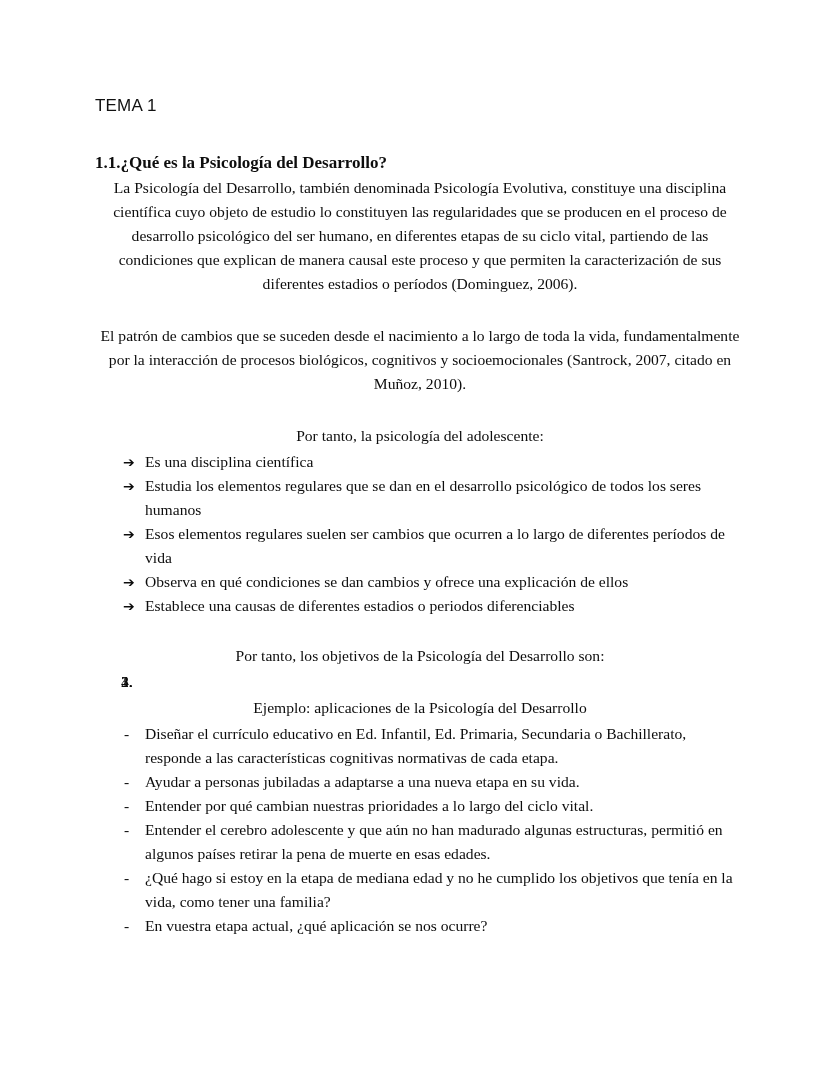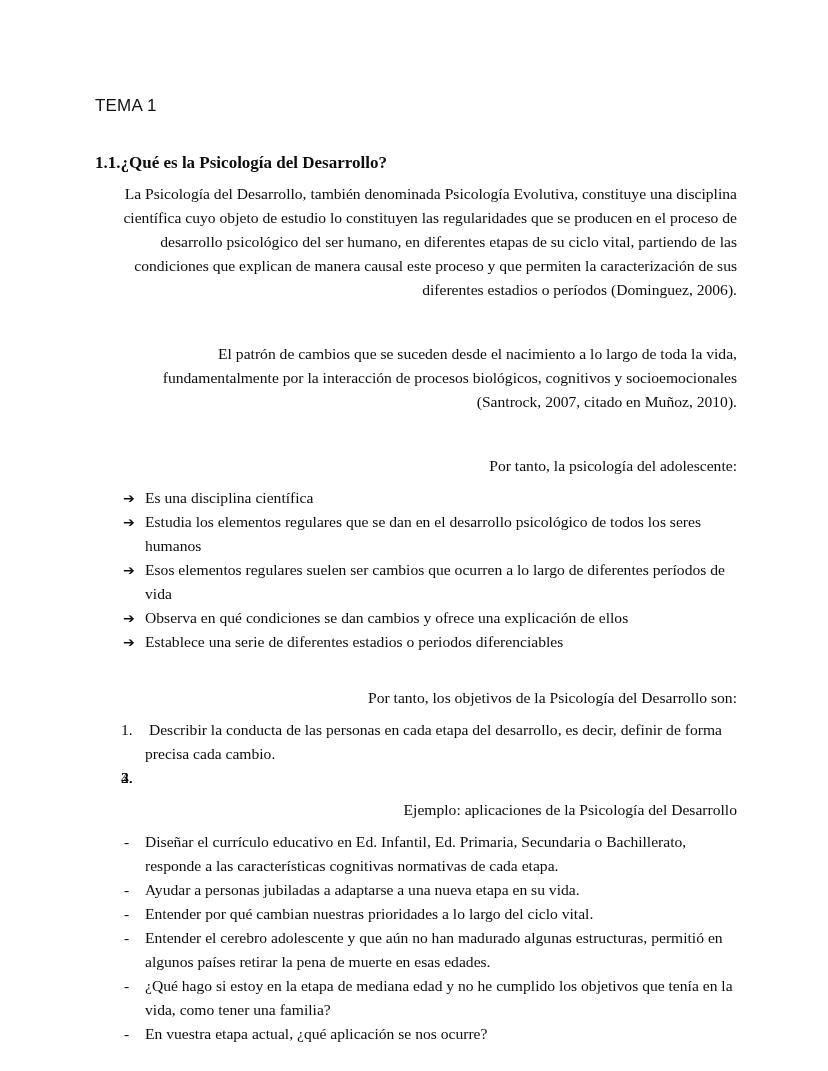--- a/index.html
+++ b/index.html
@@ -50,23 +50,23 @@
     line-height: 23px;
     font-weight: bold;
     margin: 0;
     color: #0d0d0d;
   }
 
   
   p.body-par {
     font-size: 15.6px;
     line-height: 24px;
-    margin: 8px;
-    color: #0d0d0d;
-    text-align: right;
+    margin: 2px;
+    color: #0d0d0d;
+    text-align: center;
   }
   .gap-par { height: 24px; }
   .gap-small { height: 24px; }
 
   
   .list {
     margin: 0;
     padding: 0;
     list-style: none;
   }
@@ -140,32 +140,31 @@
       <li>
         <span class="marker">➔</span>
         <span class="li-text">Esos elementos regulares suelen ser cambios que ocurren a lo largo de diferentes períodos de vida</span>
       </li>
       <li>
         <span class="marker">➔</span>
         <span class="li-text">Observa en qué condiciones se dan cambios y ofrece una explicación de ellos</span>
       </li>
       <li>
         <span class="marker">➔</span>
-        <span class="li-text">Establece una serie de diferentes estadios o periodos diferenciables</span>
+        <span class="li-text">Establece una causas de diferentes estadios o periodos diferenciables</span>
       </li>
     </ul>
 
     <div class="gap-small"></div>
 
     <p class="body-par">Por tanto, los objetivos de la Psicología del Desarrollo son:</p>
 
     <ol class="list num-list">
       <li>
         <span class="marker">1.</span>
-        <span class="li-text"> Describir la conducta de las personas en cada etapa del desarrollo, es decir, definir de forma precisa cada cambio.</span>
       </li>
       <li>
         <span class="marker">2.</span>
       </li>
       <li>
         <span class="marker">3.</span>
       </li>
       <li>
         <span class="marker">4.</span>
       </li>

